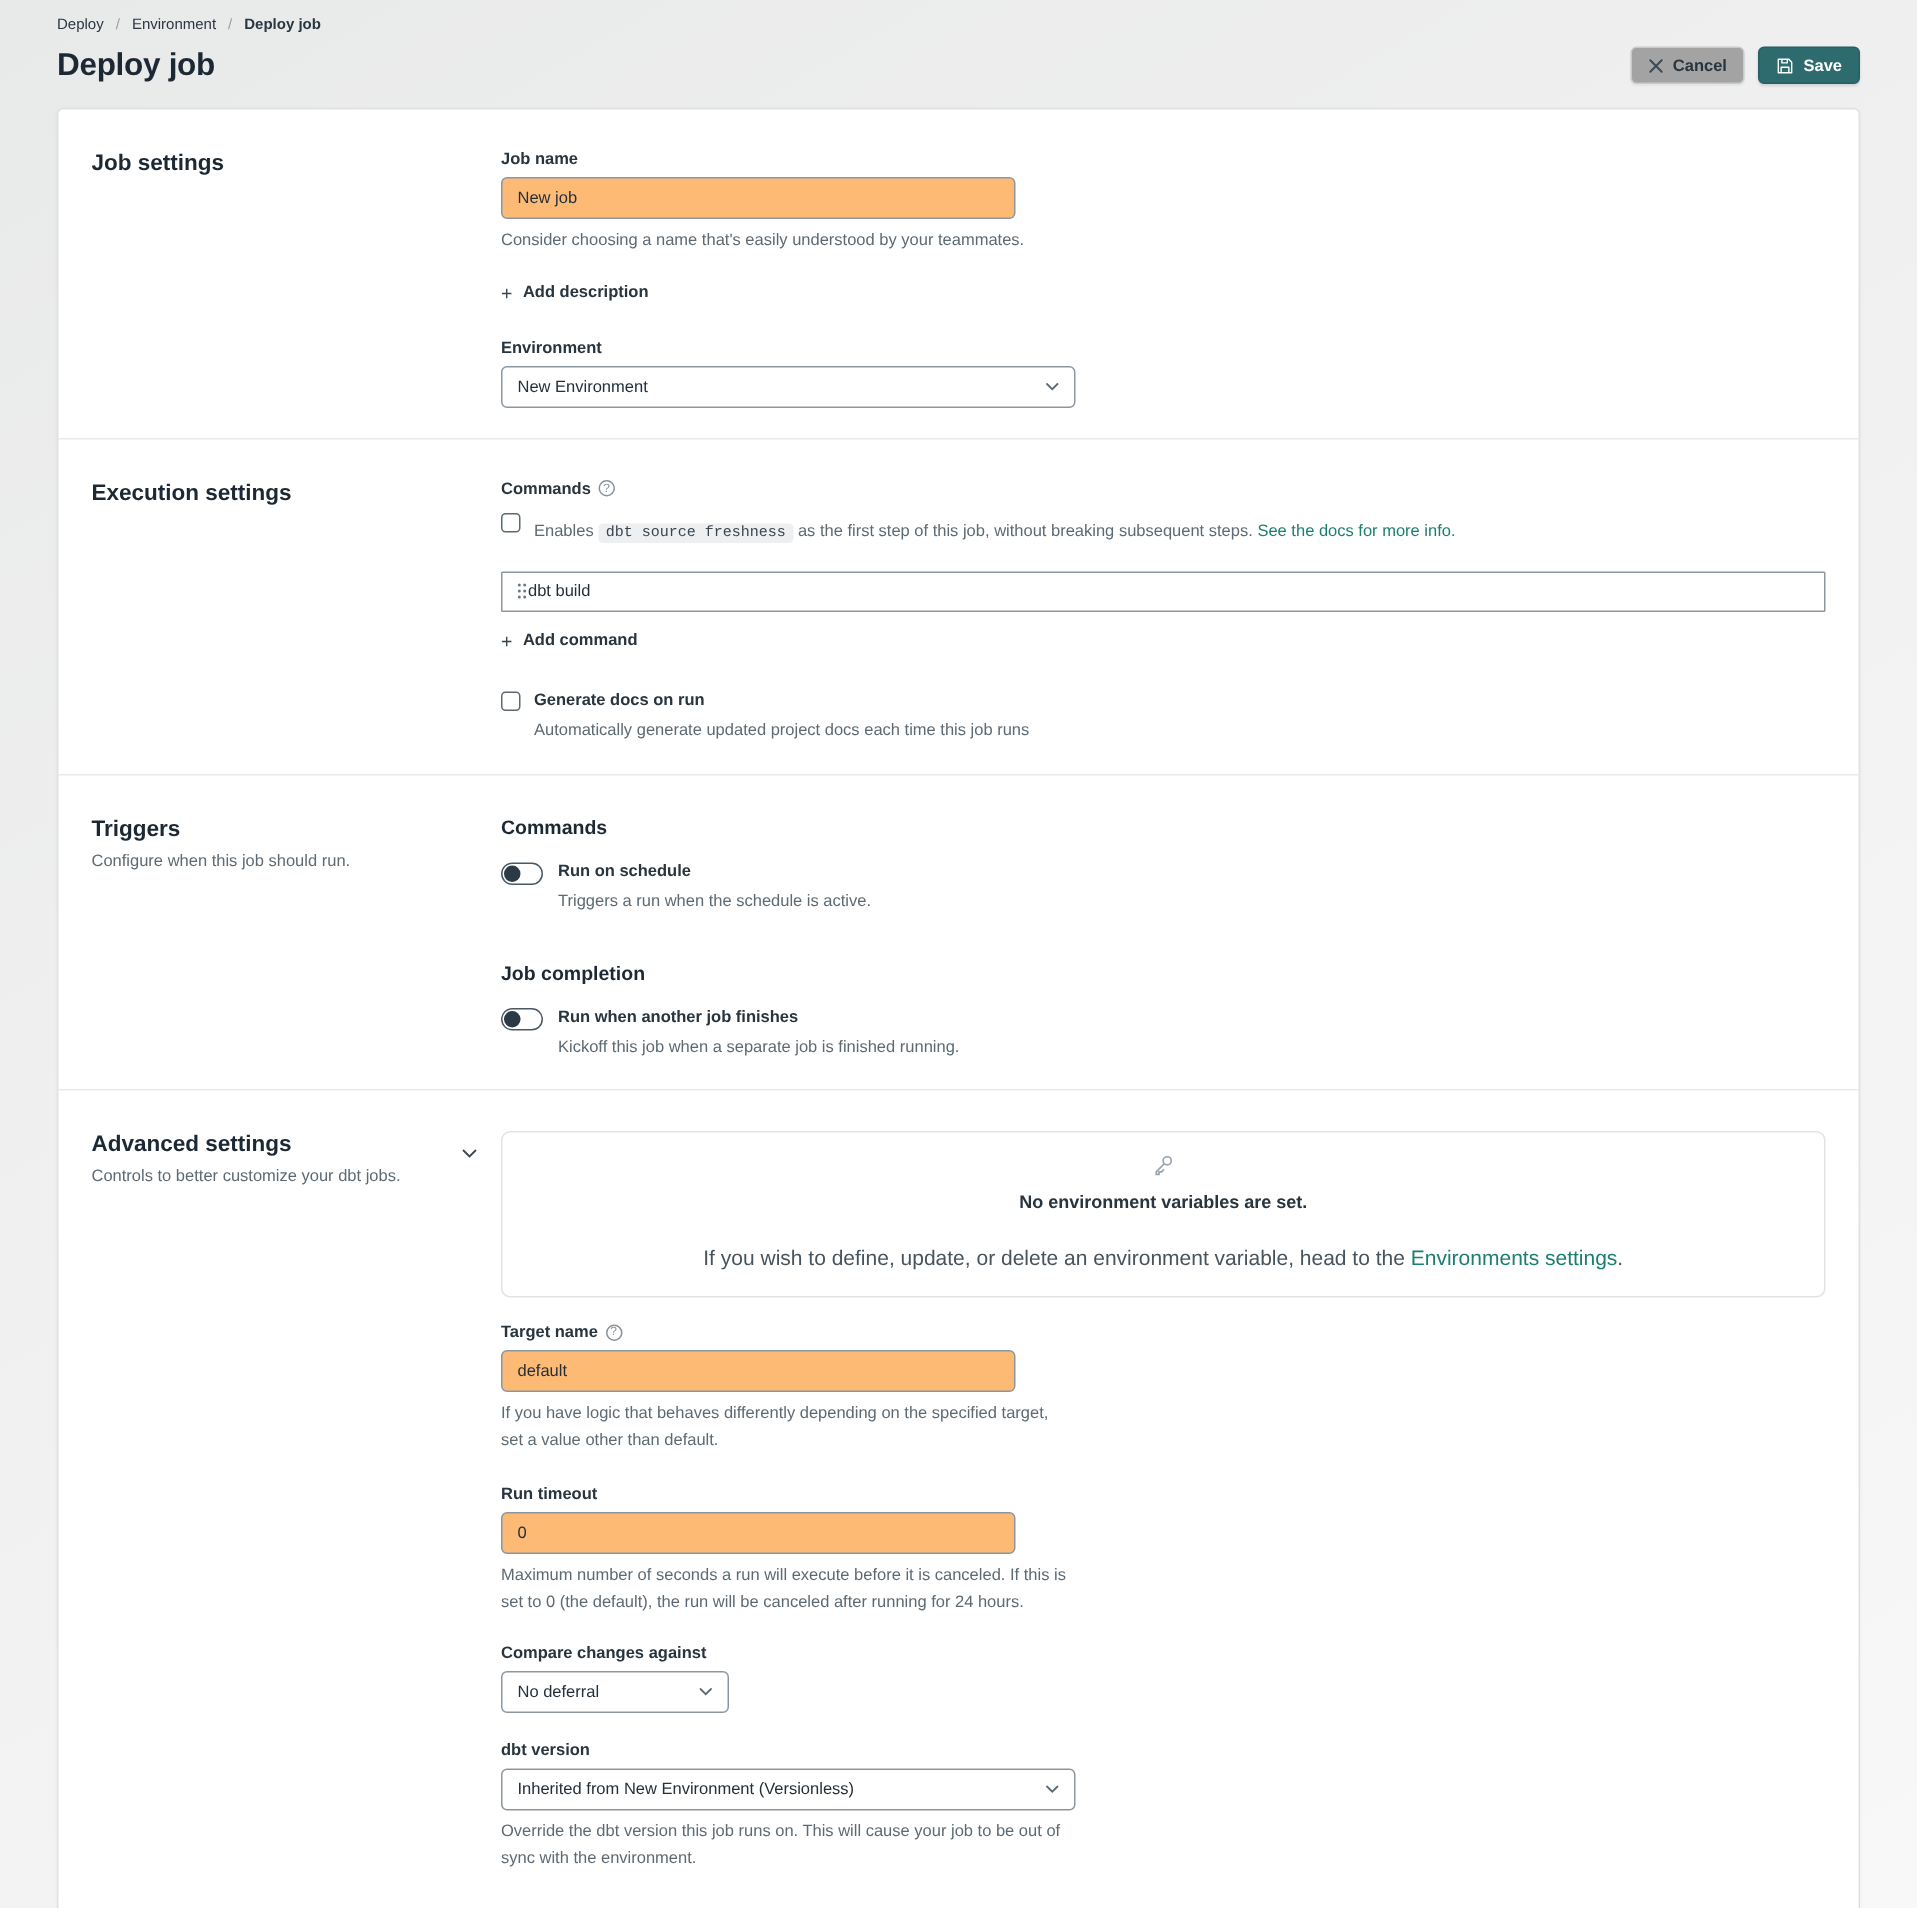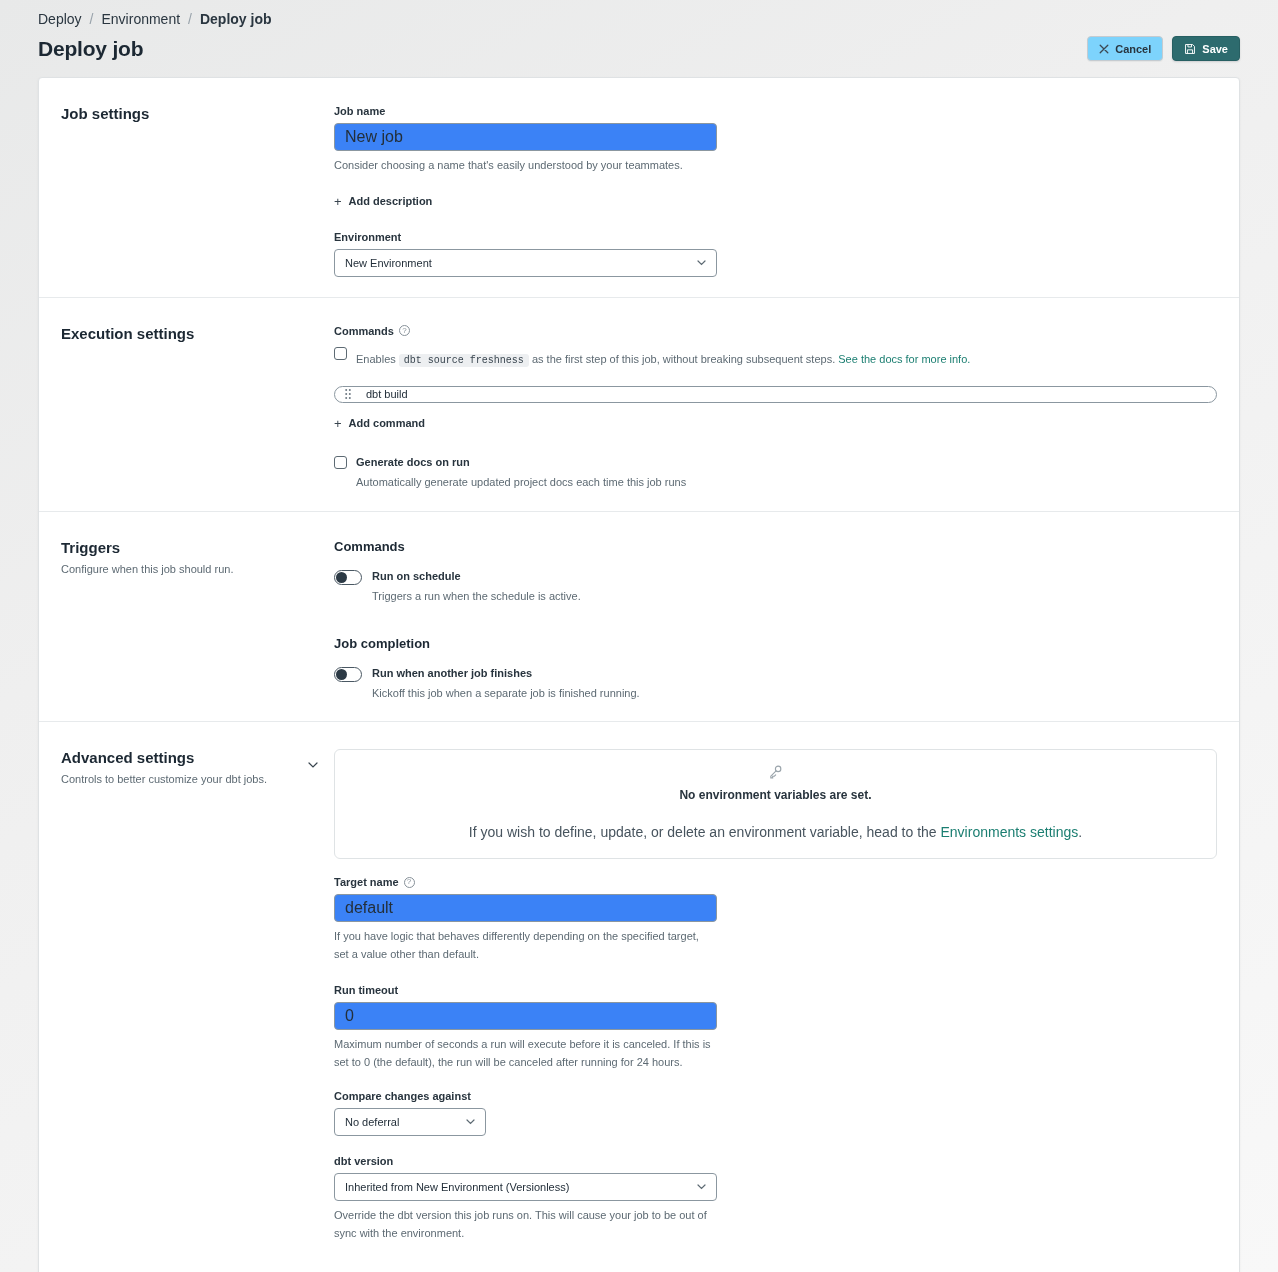--- a/index.html
+++ b/index.html
@@ -7,33 +7,33 @@
   body {
     width: 1278px; height: 1272px;
     background: linear-gradient(150deg, #e8e9e9 0%, #efefef 35%, #f8f8f8 100%);
     font-family: "Liberation Sans", sans-serif;
     color: #232f3a;
     overflow: hidden;
   }
 
   
   .topbar { padding: 11px 38px 16px 38px; }
-  .breadcrumb { display: flex; align-items: center; gap: 8px; font-size: 14px; color: #2a3640; }
+  .breadcrumb { display: flex; align-items: center; gap: 8px; font-size: 10px; color: #2a3640; }
   .crumb { cursor: pointer; }
   .crumb.current { font-weight: 700; }
   .crumb-sep { color: #98a2aa; }
   .title-row { display: flex; justify-content: space-between; align-items: center; margin-top: 9px; }
   .page-title { margin: 0; font-size: 21px; font-weight: 700; color: #1c2833; letter-spacing: -0.2px; }
   .actions { display: flex; gap: 9px; }
   .btn {
     display: inline-flex; align-items: center; gap: 6px;
     height: 25px; padding: 0 11px; border-radius: 4px;
     font-size: 11px; font-weight: 700; font-family: inherit; cursor: pointer;
   }
-  .btn-cancel { background: #7dd3fc; border: 1px solid #c5cbd0; color: #28343e; box-shadow: 0 1px 1px rgba(20,30,40,.05); justify-content: flex-end; }
+  .btn-cancel { background: #a3a3a3; border: 1px solid #c5cbd0; color: #28343e; box-shadow: 0 1px 1px rgba(20,30,40,.05); justify-content: flex-end; }
   .btn-save { background: #2d6b6e; border: 1px solid #275f62; color: #ffffff; box-shadow: 0 1px 2px rgba(20,30,40,.15); }
 
   
   .card {
     margin: 0 38px; background: #ffffff;
     border: 1px solid #dfe2e4; border-radius: 4px;
     box-shadow: 0 1px 3px rgba(20,30,40,.05);
   }
   .section { display: grid; grid-template-columns: 273px 1fr; padding: 27px 22px 20px 22px; border-bottom: 1px solid #e7eaec; }
   .section:last-child { border-bottom: none; }
@@ -45,43 +45,43 @@
   
   .field { margin-top: 0; }
   .field + .field { margin-top: 19px; }
   .field-label { display: flex; align-items: center; gap: 5px; font-size: 11px; font-weight: 700; color: #28343e; margin-bottom: 6px; }
   .help-icon {
     width: 11px; height: 11px; border: 1px solid #879199; border-radius: 50%;
     display: inline-flex; align-items: center; justify-content: center;
     font-size: 8px; font-weight: 400; color: #8791999; color: #879199; line-height: 1;
   }
   .text-input {
-    width: 383px; height: 28px; border: 1px solid #8b97a0; border-radius: 4px;
-    padding: 0 10px; font-size: 16px; font-family: inherit; color: #232f3a; background: #3b82f6; outline: none;
+    width: 343px; height: 28px; border: 1px solid #8b97a0; border-radius: 4px;
+    padding: 0 10px; font-size: 11px; font-family: inherit; color: #232f3a; background: #fdba74; outline: none;
   }
   .helper { font-size: 11px; color: #5d6a73; line-height: 1.6; margin-top: 6px; }
   .select {
     width: 383px; height: 28px; border: 1px solid #8b97a0; border-radius: 4px; background: #fff;
     display: flex; align-items: center; justify-content: space-between;
     padding: 0 10px; font-size: 11px; color: #232f3a; cursor: pointer;
   }
   .select.narrow { width: 152px; }
   .link-action { display: inline-flex; align-items: center; gap: 7px; font-size: 11px; font-weight: 600; color: #28343e; cursor: pointer; }
   .plus-glyph { font-size: 13px; font-weight: 400; color: #39454f; line-height: 1; }
   .teal-link { color: #1b7e71; cursor: pointer; text-decoration: none; }
 
   .check-row { display: flex; gap: 9px; align-items: flex-start; }
   .checkbox { width: 13px; height: 13px; border: 1px solid #5d6a73; border-radius: 3px; background: #fff; flex: none; margin-top: 1px; cursor: pointer; }
   .check-label { font-size: 11px; font-weight: 700; color: #28343e; line-height: 1.3; cursor: pointer; }
   .check-helper { font-size: 11px; color: #5d6a73; margin-top: 5px; line-height: 1.6; }
   .code-chip { font-family: "Liberation Mono", monospace; font-size: 10px; background: #edeff1; color: #39454f; padding: 1px 5px; border-radius: 3px; }
 
   .cmd-row {
-    display: flex; align-items: center; gap: 14px;
-    width: 100%; height: 17px; border: 1px solid #8b97a0; border-radius: 11px;
+    display: flex; align-items: center; gap: 0;
+    width: 100%; height: 27px; border: 1px solid #8b97a0; border-radius: 1px;
     padding: 0 9px; font-size: 11px; color: #232f3a; margin-top: 17px; background: #fff;
   }
   .grip { display: inline-flex; cursor: grab; }
 
   .subheading { font-size: 13px; font-weight: 700; color: #1c2833; margin: 0; }
   .toggle-row { display: flex; gap: 10px; align-items: flex-start; margin-top: 15px; }
   .toggle { position: relative; width: 28px; height: 15px; border: 1px solid #4a5863; border-radius: 999px; background: #fff; flex: none; margin-top: 1px; cursor: pointer; }
   .toggle::after { content: ""; position: absolute; left: 1px; top: 1px; width: 11px; height: 11px; border-radius: 50%; background: #2c3a45; }
   .toggle-label { font-size: 11px; font-weight: 700; color: #28343e; line-height: 1.3; }
   .toggle-helper { font-size: 11px; color: #5d6a73; margin-top: 4px; line-height: 1.5; }

